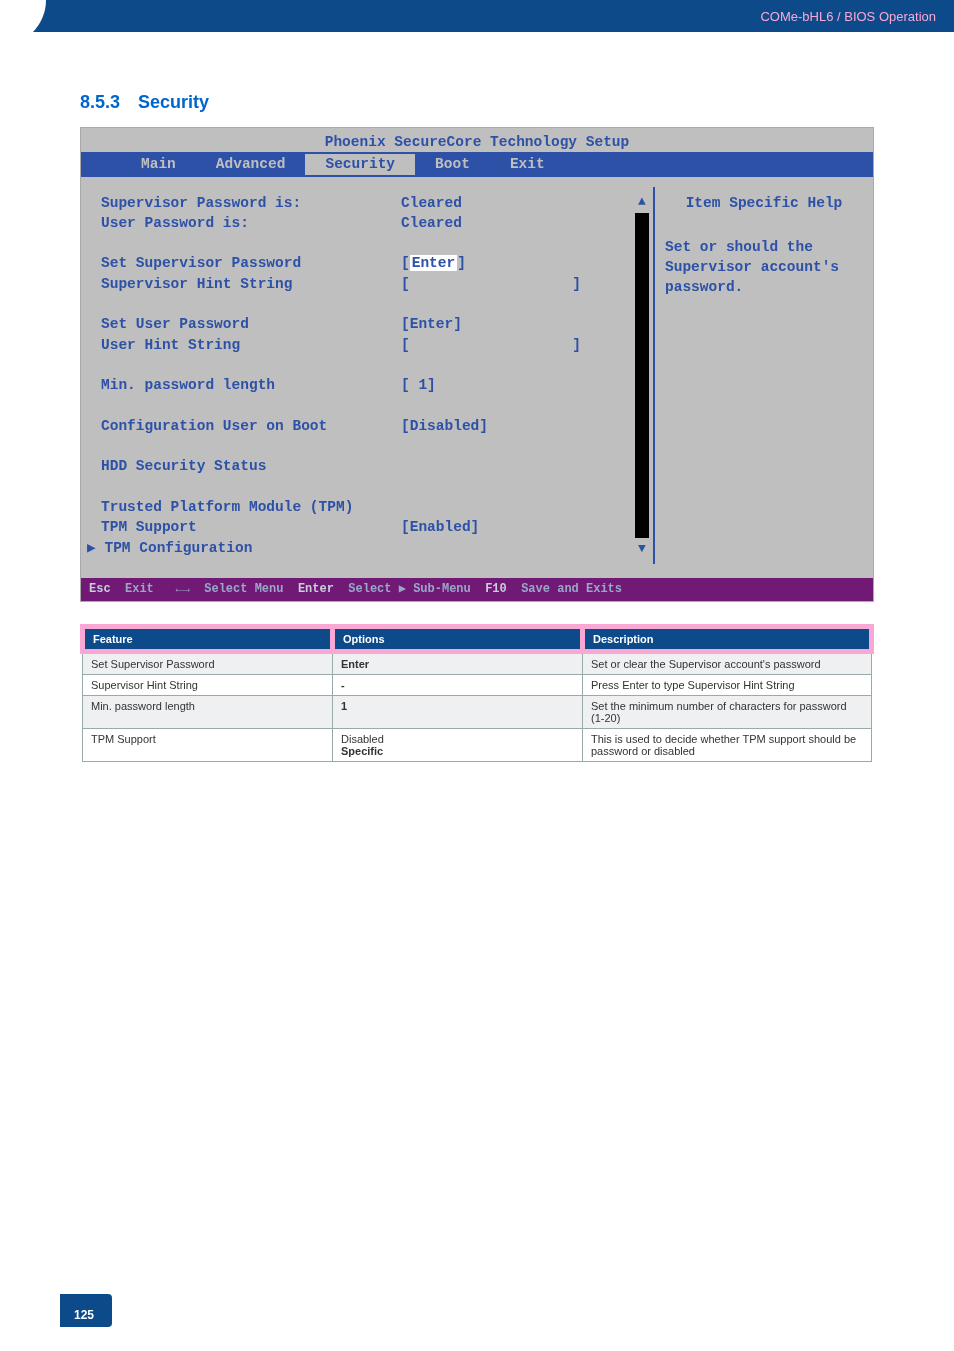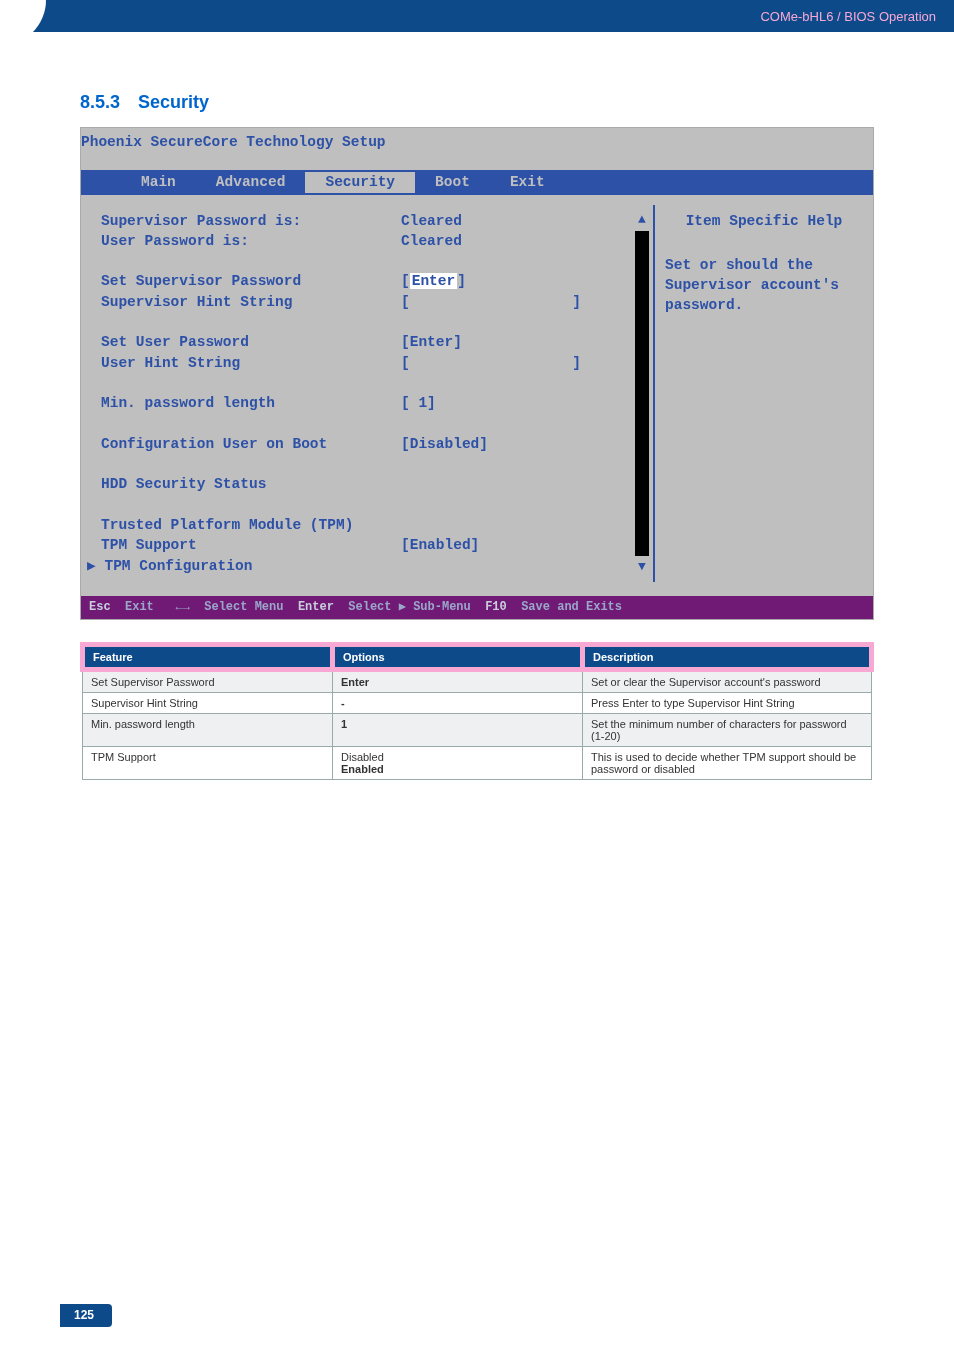--- a/index.html
+++ b/index.html
@@ -44,23 +44,23 @@
     width: 794px;
     background: #bfbfbf;
     font-family: "Courier New", monospace;
     font-size: 14.5px;
     font-weight: bold;
     color: #2d51a7;
     line-height: 1.4;
     border: 1px solid #aaa;
   }
   .bios-title {
-    text-align: left;
-    color: #2d51a7;
-    padding: 4px 0 18px;
+    text-align: center;
+    color: #2d51a7;
+    padding: 4px 0 0;
   }
   .bios-tabs {
     background: #2d51a7;
     color: #bfbfbf;
     display: flex;
     padding: 2px 0;
   }
   .bios-tabs span { display: inline-block; }
   .bios-tabs .tab { padding: 0 20px; }
   .bios-tabs .active {
@@ -147,21 +147,21 @@
     left: 0; bottom: 0;
     right: 0;
     padding: 0 0 24px 60px;
   }
   .page-num {
     display: inline-block;
     background: #0c4a8a;
     color: #fff;
     font-size: 12px;
     font-weight: bold;
-    padding: 4px 18px 5px 14px;
+    padding: 14px 18px 5px 14px;
     border-radius: 0 4px 4px 0;
   }
 </style>
 </head>
 <body>
 
 <div class="header-bar">
   <span>COMe-bHL6 / BIOS Operation</span>
 </div>
 <div class="header-corner"></div>
@@ -282,21 +282,21 @@
         </tr>
         <tr class="alt">
           <td>Min. password length</td>
           <td><b>1</b></td>
           <td>Set the minimum number of characters for password (1-20)</td>
         </tr>
         <tr>
           <td>TPM Support</td>
           <td>
             <div>Disabled</div>
-            <div style="font-weight: bold;">Enabled</div>
+            <div style="font-weight: bold;">Specific</div>
           </td>
           <td>This is used to decide whether TPM support should be password or disabled</td>
         </tr>
       </tbody>
   </table>
 
 </div>
 
 <div class="page-footer">
   <span class="page-num">125</span>

